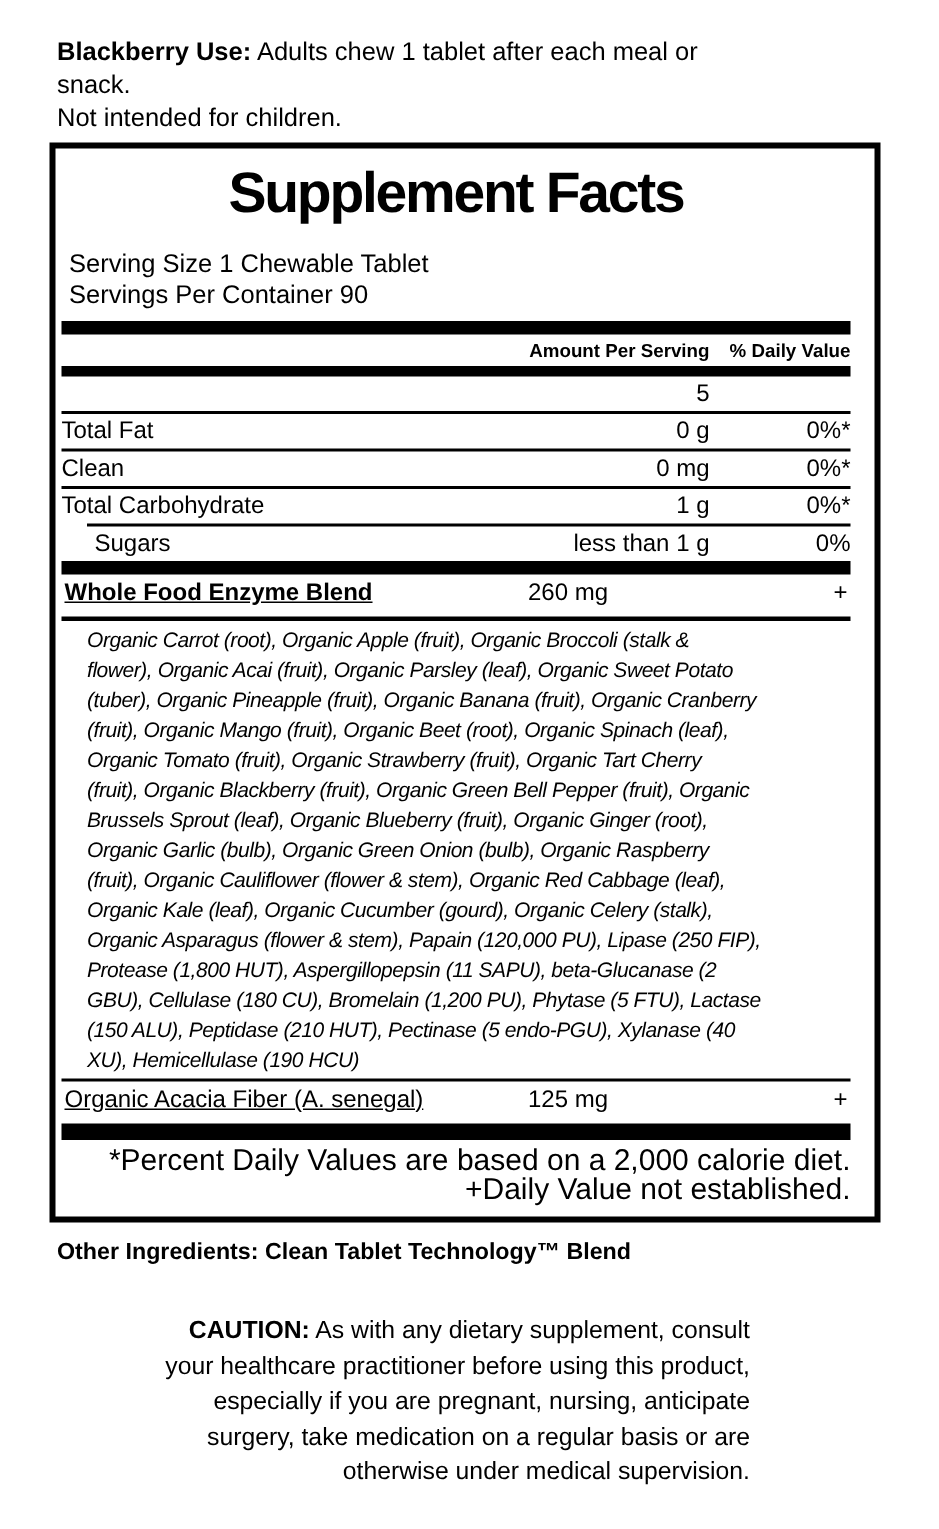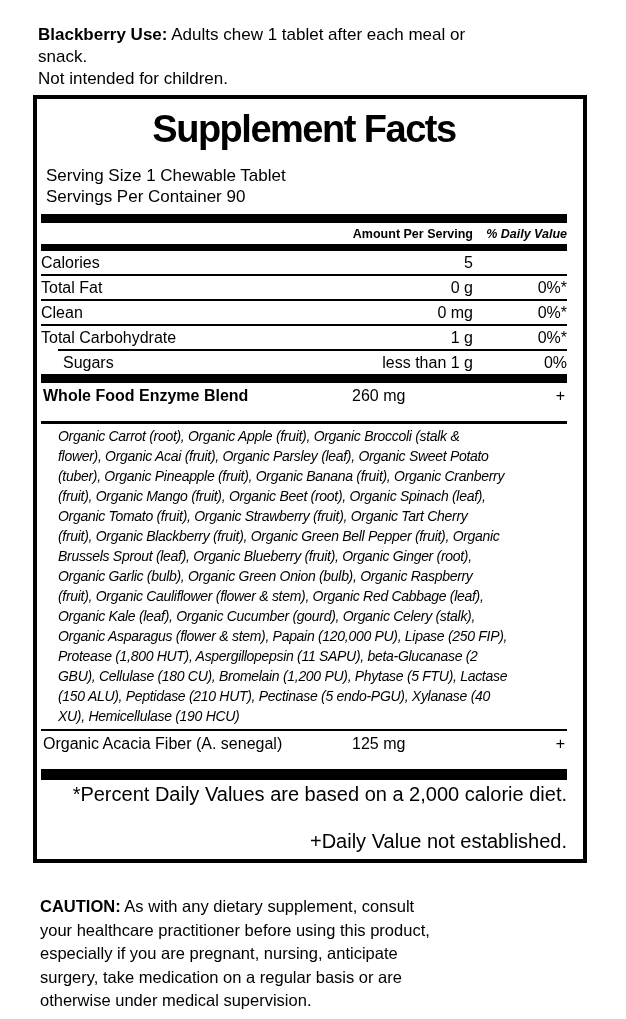--- a/index.html
+++ b/index.html
@@ -34,59 +34,60 @@
   .bar { background: #000; }
   .bar.h9  { height: 9px; }
   .bar.h7  { height: 7px; }
   .bar.h11 { height: 11px; }
 
   .hd {
     display: grid; grid-template-columns: 1fr auto 94px;
     font-size: 12.5px; font-weight: bold; padding: 4px 0 3px 0;
   }
   .hd .c2 { text-align: center; }
-  .hd .c3 { text-align: right; font-style: italic; }
+  .hd .c3 { text-align: right; }
 
   .nrow {
     display: grid; grid-template-columns: 1fr auto 94px;
     font-size: 16px; line-height: 18px; padding: 2.5px 0;
     align-items: baseline;
   }
   .nrow .amt { text-align: right; }
   .nrow .dv  { text-align: right; }
   .nrow.indent .lbl { padding-left: 22px; }
   .sep { height: 2px; background: #000; }
   .sep.ind { margin-left: 17px; }
 
   .brow {
     position: relative; font-size: 16px; line-height: 19px;
-    padding: 3px 0 16px 2px;
+    padding: 3px 0 6px 2px;
+    text-decoration: underline;
   }
   .brow .bname { font-weight: bold; }
   .brow.plain .bname { font-weight: normal; }
   .brow .bamt { position: absolute; left: 311px; top: 3px; font-weight: normal; text-align: center; }
   .brow .bdv  { position: absolute; right: 2px; top: 3px; font-weight: normal; }
   .rule { height: 2.5px; background: #000; }
 
   .blend-text {
     font-size: 14px; line-height: 20px; letter-spacing: -0.3px;
     padding: 2px 0 3px 17px; white-space: pre-line; font-style: italic;
   }
 
   .footnotes { margin-top: 5px; font-size: 20px; line-height: 19px; text-align: right; }
   .footnotes .f1 { padding-left: 8px; }
-  .footnotes .f2 { padding-left: 2px; margin-top: 28px; }
+  .footnotes .f2 { padding-left: 2px; }
 
   .other-ing { margin: 10px 0 0 38px; width: 480px; }
   .other-ing .oi-head { font-size: 15.5px; font-weight: bold; line-height: 19px; }
   .other-ing .oi-text { font-size: 14.5px; line-height: 18.5px; white-space: pre-line; }
 
   .caution {
     margin: 32px 0 0 40px; width: 460px;
-    font-size: 16.5px; line-height: 23.5px; white-space: pre-line;
+    font-size: 16.5px; line-height: 23.5px; white-space: pre-line; text-align: right;
   }
   .caution b { white-space: normal; }
 </style>
 </head>
 <body>
 
 <div class="label">
 
   <p class="suggested"><b>Blackberry Use:</b><span> Adults chew 1 tablet after each meal or snack.
 Not intended for children.</span></p>
@@ -104,21 +105,20 @@
 
     <div class="hd">
       <span class="c1"></span>
       <span class="c2">Amount Per Serving</span>
       <span class="c3">% Daily Value</span>
     </div>
 
     <div class="bar h7"></div>
 
     <div class="nrow">
-      <span class="lbl">Calories</span>
       <span class="amt">5</span>
       <span class="dv"></span>
     </div>
     <div class="sep"></div>
 
     <div class="nrow">
       <span class="lbl">Total Fat</span>
       <span class="amt">0 g</span>
       <span class="dv">0%*</span>
     </div>
@@ -178,20 +178,21 @@
 
     <div class="bar h11"></div>
 
     <div class="footnotes">
       <div class="f1">*Percent Daily Values are based on a 2,000 calorie diet.</div>
       <div class="f2">+Daily Value not established.</div>
     </div>
   </div>
 
   <div class="other-ing">
+    <div class="oi-head">Other Ingredients: Clean Tablet Technology™ Blend</div>
   </div>
 
   <p class="caution"><b>CAUTION:</b><span> As with any dietary supplement, consult
 your healthcare practitioner before using this product,
 especially if you are pregnant, nursing, anticipate
 surgery, take medication on a regular basis or are
 otherwise under medical supervision.</span></p>
 
 </div>
 

